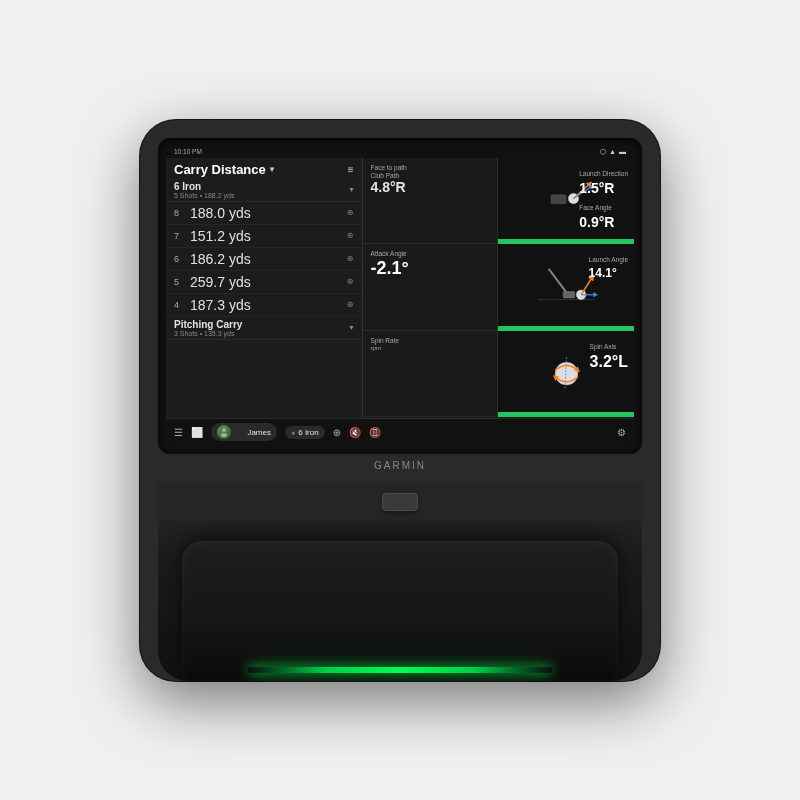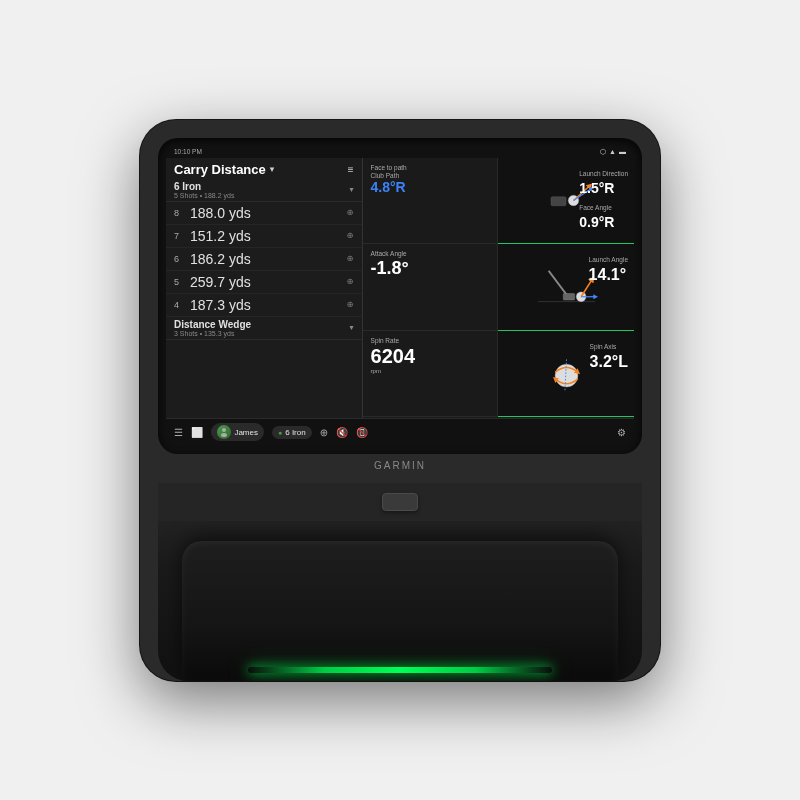--- a/index.html
+++ b/index.html
@@ -18,21 +18,21 @@
       padding: 18px 18px 0 18px;
       box-shadow: 0 20px 60px rgba(0,0,0,0.5), 0 0 0 1px #1a1a1a;
       display: flex;
       flex-direction: column;
       align-items: center;
     }
 
     .screen-bezel {
       width: 100%;
       background: #111;
-      border-radius: 20px;
+      border-radius: 12px;
       padding: 8px;
       box-shadow: inset 0 2px 8px rgba(0,0,0,0.8);
     }
 
     .screen {
       width: 100%;
       height: 300px;
       background: #1a1a1a;
       border-radius: 14px;
       overflow: hidden;
@@ -166,41 +166,41 @@
 
     .stat-label {
       font-size: 6.5px;
       color: #aaa;
       margin-bottom: 1px;
     }
 
     .stat-value {
       font-size: 16px;
       font-weight: 700;
-      color: #3b82f6;
+      color: #e5e5e5;
       line-height: 1.1;
     }
 
     .stat-value-large {
       font-size: 20px;
       font-weight: 700;
       color: #ffffff;
     }
 
     .stat-sub {
       font-size: 6px;
       color: #aaa;
     }
 
     .viz-block {
       background: #111;
       display: flex;
       align-items: center;
       justify-content: center;
-      border-bottom: 1px solid #22c55e;
+      border-bottom: 5px solid #22c55e;
       position: relative;
       overflow: hidden;
     }
 
     
     .bottom-bar {
       height: 28px;
       background: #111;
       border-top: 1px solid #2a2a2a;
       display: flex;
@@ -211,21 +211,21 @@
 
     .bottom-icon {
       color: #aaa;
       font-size: 10px;
       cursor: pointer;
     }
 
     .user-badge {
       display: flex;
       align-items: center;
-      gap: 3px;
+      gap: 16px;
       background: #2a2a2a;
       border-radius: 10px;
       padding: 2px 6px;
     }
 
     .user-avatar {
       width: 14px;
       height: 14px;
       border-radius: 50%;
       background: linear-gradient(135deg, #4a9a4a, #2d6b2d);
@@ -402,21 +402,21 @@
             </div>
             <div class="shot-row">
               <span class="shot-number">4</span>
               <span class="shot-distance">187.3 yds</span>
               <span class="shot-icon">⊕</span>
             </div>
 
             <div class="club-section">
               <div class="club-header">
                 <div>
-                  <div class="club-name">Distance Wedge</div>
+                  <div class="club-name">Pitching Carry</div>
                   <div class="club-subtitle">3 Shots • 135.3 yds</div>
                 </div>
                 <span class="club-chevron">▾</span>
               </div>
             </div>
 
           </div>
 
           <div class="right-panel">
 
@@ -448,27 +448,27 @@
                   </marker>
                   <marker id="arrowB" markerWidth="4" markerHeight="4" refX="2" refY="2" orient="auto">
                     <path d="M0,0 L4,2 L0,4 Z" fill="#4488ff"></path>
                   </marker>
                 </defs>
               </svg>
             </div>
 
             <div class="stat-block" style="grid-row:2; grid-column:1;">
               <span class="stat-label">Attack Angle</span>
-              <span class="stat-value-large" style="font-size:18px;">-1.8°</span>
+              <span class="stat-value-large" style="font-size:18px;">-2.1°</span>
             </div>
 
             <div class="viz-block" style="grid-row:2; grid-column:2; position:relative;">
               <div style="position:absolute;top:4px;right:6px;">
                 <span style="font-size:6.5px;color:#aaa;">Launch Angle</span>
-                <div style="font-size:16px;font-weight:700;color:#fff;">14.1°</div>
+                <div style="font-size:12px;font-weight:700;color:#fff;">14.1°</div>
               </div>
               <svg viewBox="0 0 80 60" width="65" height="50">
 
                 <line x1="5" y1="48" x2="75" y2="48" stroke="#444" stroke-width="0.8"></line>
 
                 <line x1="18" y1="10" x2="42" y2="42" stroke="#888" stroke-width="2.5"></line>
 
                 <rect x="36" y="38" width="14" height="8" rx="1" fill="#666" stroke="#888" stroke-width="0.5"></rect>
 
                 <circle cx="58" cy="42" r="6" fill="#ddd" stroke="#aaa" stroke-width="0.5"></circle>
@@ -482,21 +482,20 @@
                   </marker>
                   <marker id="arrowB2" markerWidth="4" markerHeight="4" refX="2" refY="2" orient="auto">
                     <path d="M0,0 L4,2 L0,4 Z" fill="#4488ff"></path>
                   </marker>
                 </defs>
               </svg>
             </div>
 
             <div class="stat-block" style="grid-row:3; grid-column:1;">
               <span class="stat-label">Spin Rate</span>
-              <span class="stat-value-large" style="font-size:20px;">6204</span>
               <span class="stat-sub">rpm</span>
             </div>
 
             <div class="viz-block" style="grid-row:3; grid-column:2; position:relative;">
               <div style="position:absolute;top:4px;right:6px;">
                 <span style="font-size:6.5px;color:#aaa;">Spin Axis</span>
                 <div style="font-size:16px;font-weight:700;color:#fff;">3.2°L</div>
               </div>
               <svg viewBox="0 0 80 60" width="65" height="50">
 

